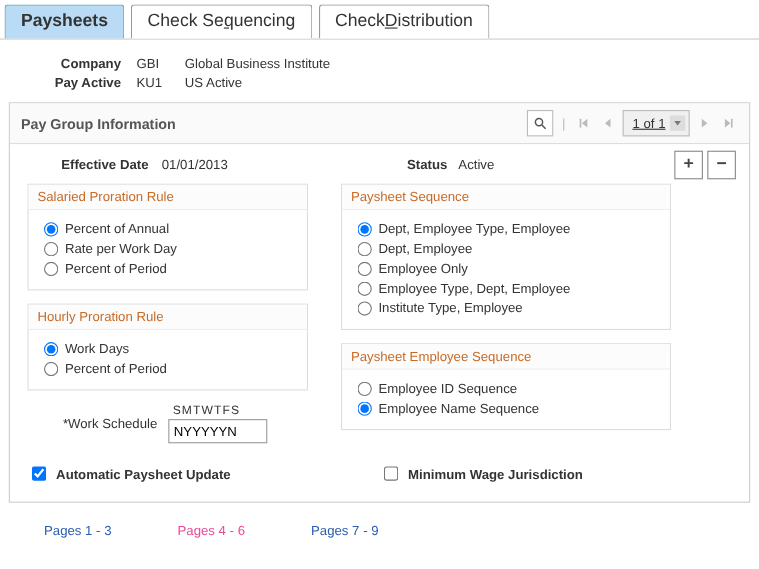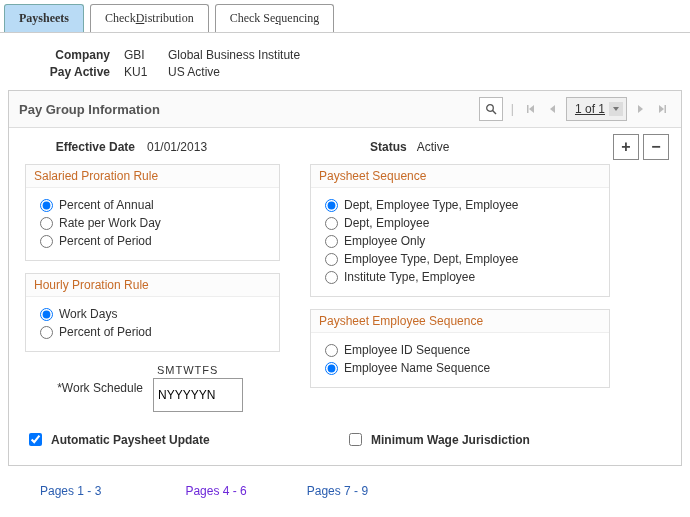--- a/index.html
+++ b/index.html
@@ -17,26 +17,25 @@
     gap: 6px;
     border-bottom: 1px solid #ccc;
     padding: 4px 4px 0 4px;
     align-items: flex-end;
   }
   .tab {
     border: 1px solid #999;
     border-bottom: none;
     padding: 6px 14px;
     background: #fff;
-    font-size: 12px;
+    font-size: 16px;
     color: #333;
     border-radius: 3px 3px 0 0;
     position: relative;
     cursor: pointer;
-    font-family: Liberation Serif, serif;
   }
   .tab.active {
     background: #b9dbf5;
     font-weight: bold;
     border-color: #7aa;
   }
   .tab .ul { text-decoration: underline; }
   .header-block { padding: 12px 20px 8px 30px; }
   .hrow { display: flex; gap: 14px; margin: 3px 0; font-size: 12px;}
   .hlabel { width: 80px; text-align: right; font-weight: bold; color:#333;}
@@ -114,49 +113,49 @@
     border-bottom:1px solid #eee;
     background:#fcfcfc;
   }
   .groupbody { padding:6px 10px 8px 14px;}
   .radio-row { display:flex; align-items:center; gap:6px; margin:4px 0; font-size:12px;}
   .radio-row input { margin:0; }
 
   .ws-row { display:flex; align-items:center; gap:10px; margin:8px 0 12px 0;}
   .ws-lab { width:118px; text-align:right; font-size:12px;}
   .ws-stack { display:flex; flex-direction:column; align-items:flex-start; gap:2px;}
-  .ws-input { width:90px; height:34px; border:1px solid #999; padding:0 4px; font-size:12px;}
+  .ws-input { width:90px; height:22px; border:1px solid #999; padding:0 4px; font-size:12px;}
   .ws-legend { font-size:11px; color:#333; letter-spacing:1px; padding-left:4px;}
 
   .check-row { display:flex; align-items:center; gap:6px; font-weight:bold; font-size:12px;}
   .bottom-row{ display:flex; margin-top:6px;}
   .bottom-row .half{ flex:1;}
 
   .pager {
     display:flex; gap:60px;
     padding:18px 40px;
     font-size:12px;
   }
   .pager a { color:#2a5db0; text-decoration:none; }
-  .pager .cur { color:#6d28d9;margin-left:24px;}
+  .pager .cur { color:#ec4899;}
 
   svg { display:block;}
 </style>
 </head>
 <body>
 
 <div class="tabs">
   <div class="tab active">
     <span>Paysheets</span>
   </div>
   <div class="tab">
+    <span>Check Se</span><span class="ul">q</span><span>uencing</span>
+  </div>
+  <div class="tab">
     <span>Check</span><span class="ul">D</span><span>istribution</span>
-  </div>
-  <div class="tab">
-    <span>Check Se</span><span class="ul">q</span><span>uencing</span>
   </div>
 </div>
 
 <div class="header-block">
   <div class="hrow">
     <div class="hlabel">Company</div>
     <div class="hcode">GBI</div>
     <div class="hdesc">Global Business Institute</div>
   </div>
   <div class="hrow">

